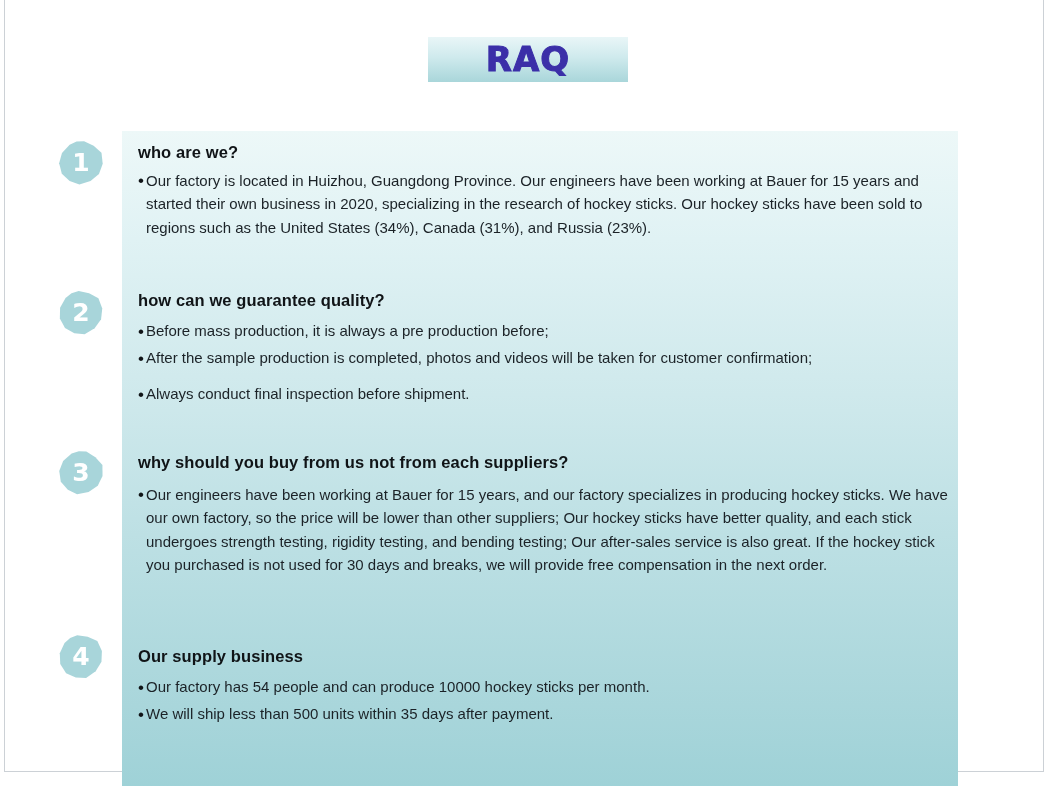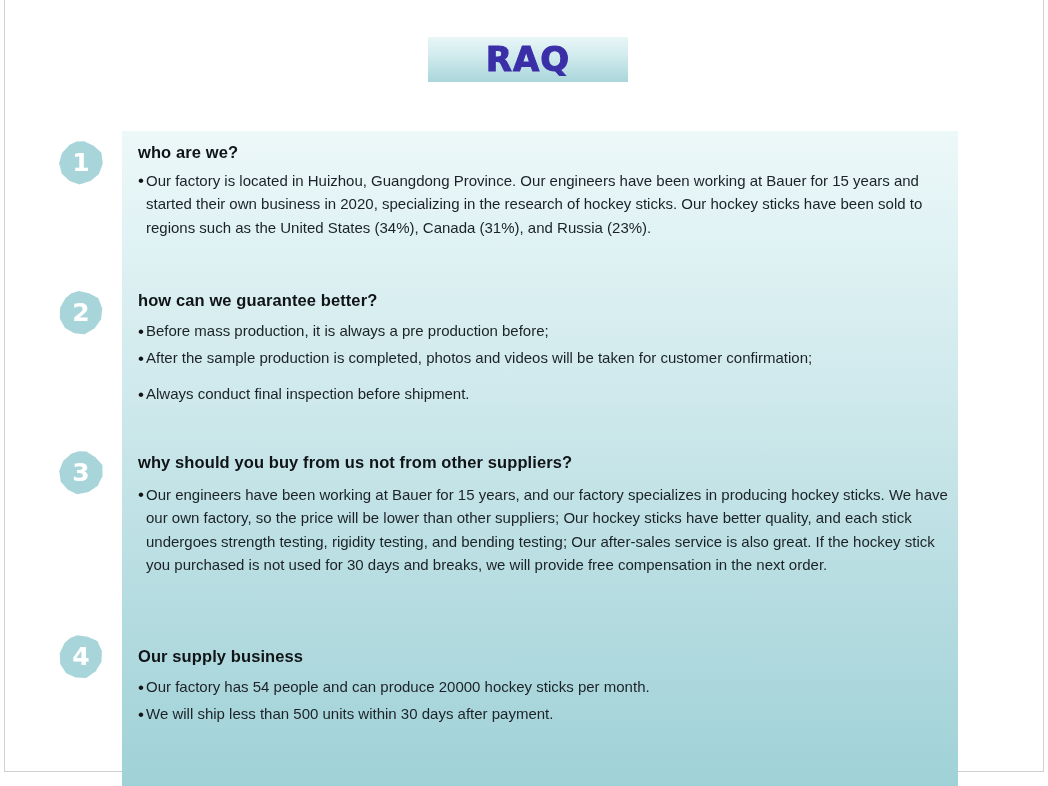--- a/index.html
+++ b/index.html
@@ -147,46 +147,46 @@
 
   <div class="section" style="top:12px;">
     <div class="section-heading">who are we?</div>
     <div class="gap-sm"></div>
     <ul class="bullets">
       <li class="bullet loose">Our factory is located in Huizhou, Guangdong Province. Our engineers have been working at Bauer for 15 years and started their own business in 2020, specializing in the research of hockey sticks. Our hockey sticks have been sold to regions such as the United States (34%), Canada (31%), and Russia (23%).</li>
     </ul>
   </div>
 
   <div class="section" style="top:160px;">
-    <div class="section-heading">how can we guarantee better?</div>
+    <div class="section-heading">how can we guarantee quality?</div>
     <div class="gap-md"></div>
     <ul class="bullets">
       <li class="bullet">Before mass production, it is always a pre production before;</li>
       <div class="gap-sm"></div>
       <li class="bullet">After the sample production is completed, photos and videos will be taken for customer confirmation;</li>
       <div style="height:15px;"></div>
       <li class="bullet">Always conduct final inspection before shipment.</li>
     </ul>
   </div>
 
   <div class="section" style="top:322px;">
-    <div class="section-heading">why should you buy from us not from other suppliers?</div>
+    <div class="section-heading">why should you buy from us not from each suppliers?</div>
     <div class="gap-md"></div>
     <ul class="bullets">
       <li class="bullet loose">Our engineers have been working at Bauer for 15 years, and our factory specializes in producing hockey sticks. We have our own factory, so the price will be lower than other suppliers; Our hockey sticks have better quality, and each stick undergoes strength testing, rigidity testing, and bending testing; Our after-sales service is also great. If the hockey stick you purchased is not used for 30 days and breaks, we will provide free compensation in the next order.</li>
     </ul>
   </div>
 
   <div class="section" style="top:516px;">
     <div class="section-heading">Our supply business</div>
     <div class="gap-md"></div>
     <ul class="bullets">
-      <li class="bullet">Our factory has 54 people and can produce 20000 hockey sticks per month.</li>
+      <li class="bullet">Our factory has 54 people and can produce 10000 hockey sticks per month.</li>
       <div class="gap-sm"></div>
-      <li class="bullet">We will ship less than 500 units within 30 days after payment.</li>
+      <li class="bullet">We will ship less than 500 units within 35 days after payment.</li>
     </ul>
   </div>
 
 </div>
 
 <div class="badge" style="left:58px; top:140px;">
   <svg class="badge-shape" viewBox="0 0 100 100">
     <path d="M50 2 L72 9 L91 22 L97 45 L92 68 L76 86 L53 97 L31 92 L12 79 L3 57 L6 34 L20 14 L34 5 Z" fill="#a8d5da" transform="rotate(8 50 50)"></path>
   </svg>
   <div class="badge-num">1</div>

